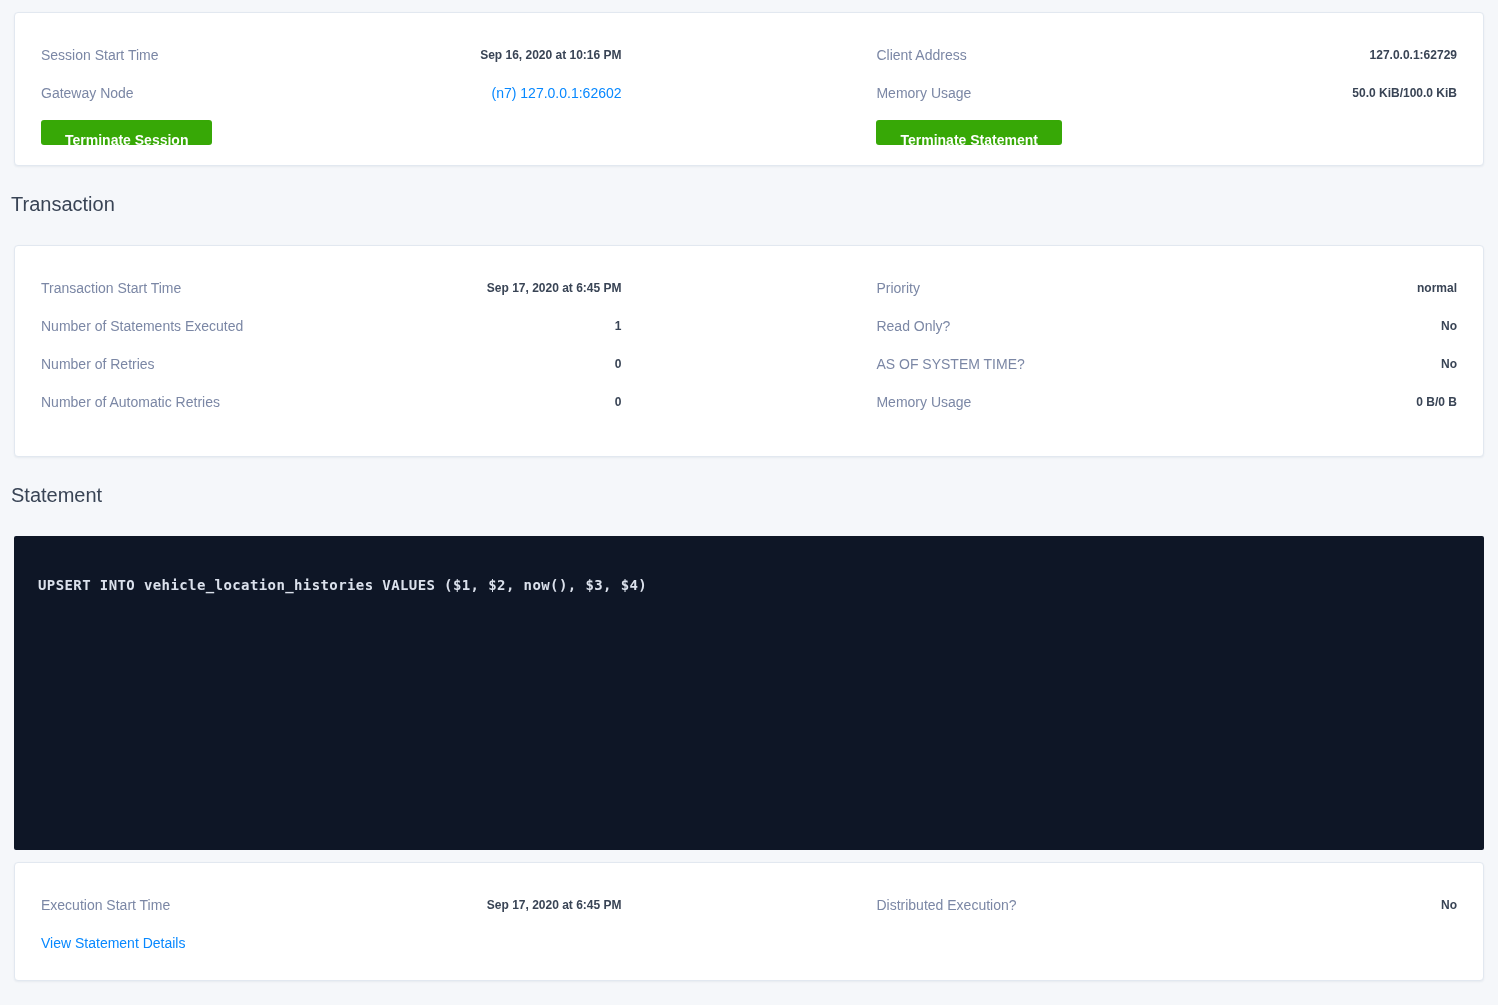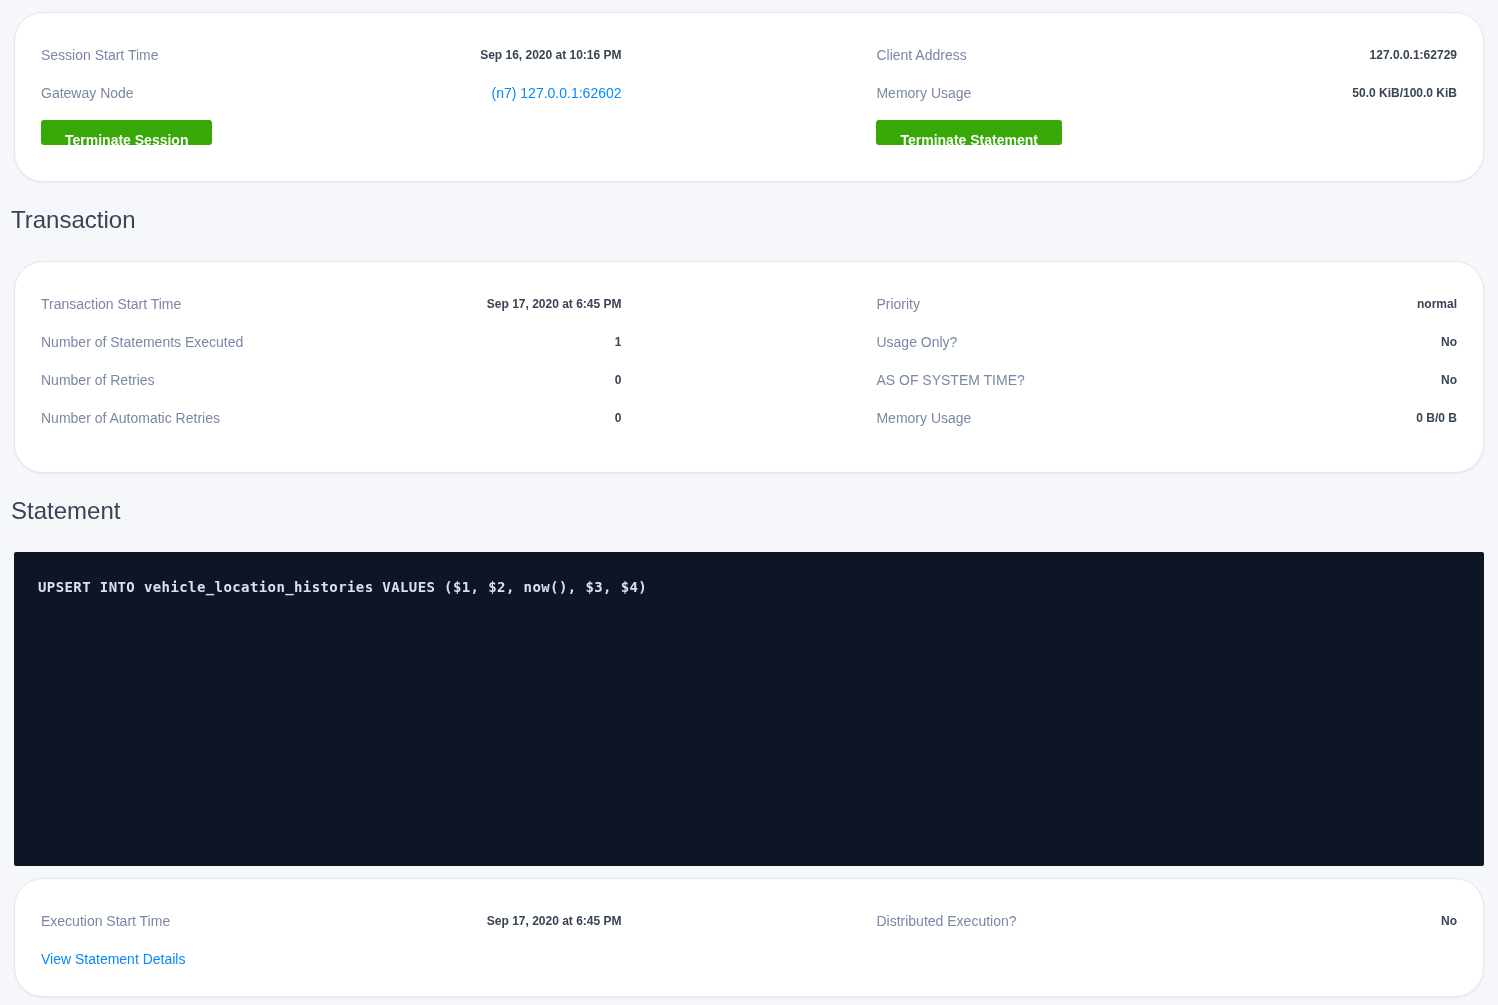--- a/index.html
+++ b/index.html
@@ -15,22 +15,21 @@
 
   .card {
     background: #ffffff;
     border: 1px solid #e2e8f0;
     border-radius: 4px;
     box-shadow: 0 1px 2px rgba(67, 90, 111, 0.08);
   }
   .summary-card {
     display: flex;
     justify-content: space-between;
-    padding: 23px 26px 36px 26px;
-    border-radius: 29px;
+    padding: 23px 26px 20px 26px;
   }
   .col {
     width: 41%;
     display: flex;
     flex-direction: column;
   }
   .row {
     height: 38px;
     display: flex;
     justify-content: space-between;
@@ -64,31 +63,31 @@
     color: #ffffff;
     font-family: "Liberation Sans", sans-serif;
     font-size: 14px;
     font-weight: 700;
     border: none;
     border-radius: 3px;
     cursor: pointer;
   }
   .section-heading {
     margin: 26px 0 29px -3px;
-    font-size: 24px;
+    font-size: 20px;
     line-height: 24px;
     font-weight: 500;
     color: #394455;
   }
   .transaction-card { padding-bottom: 35px; }
   .code-block {
     height: 314px;
     background: #0e1626;
     border-radius: 2px;
-    padding: 27px 24px;
+    padding: 41px 24px;
     margin-bottom: 12px;
     overflow: hidden;
   }
   .code-block pre {
     margin: 0;
     font-family: "DejaVu Sans Mono", monospace;
     font-size: 14px;
     font-weight: 700;
     letter-spacing: 0.4px;
     color: #dbe1ec;
@@ -147,21 +146,21 @@
         <span class="label">Number of Automatic Retries</span>
         <span class="value">0</span>
       </div>
     </div>
     <div class="col">
       <div class="row">
         <span class="label">Priority</span>
         <span class="value">normal</span>
       </div>
       <div class="row">
-        <span class="label">Usage Only?</span>
+        <span class="label">Read Only?</span>
         <span class="value">No</span>
       </div>
       <div class="row">
         <span class="label">AS OF SYSTEM TIME?</span>
         <span class="value">No</span>
       </div>
       <div class="row">
         <span class="label">Memory Usage</span>
         <span class="value">0 B/0 B</span>
       </div>

